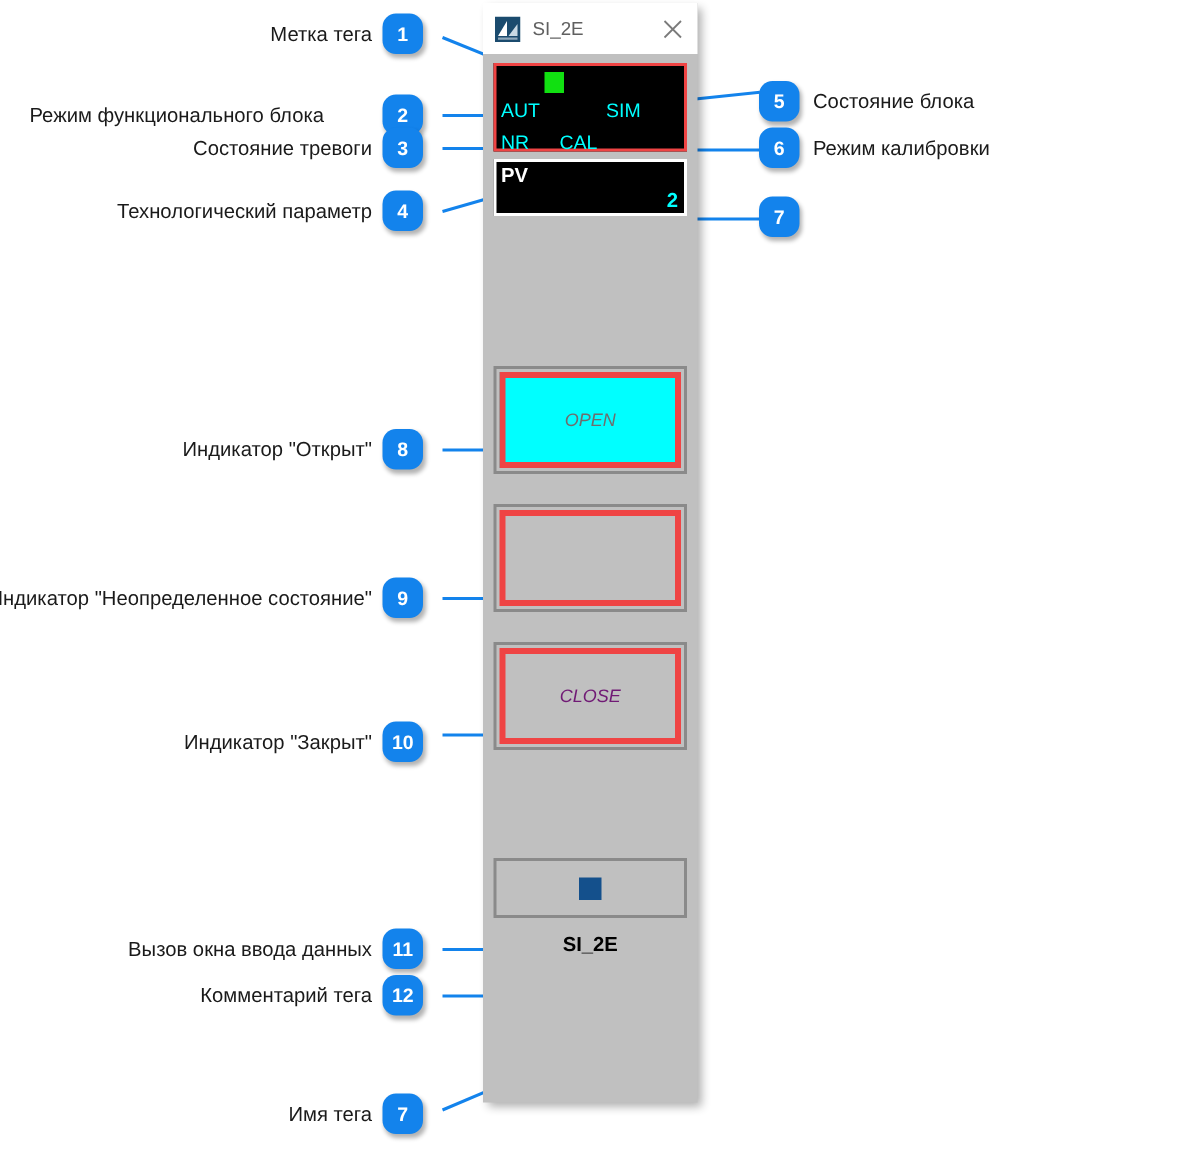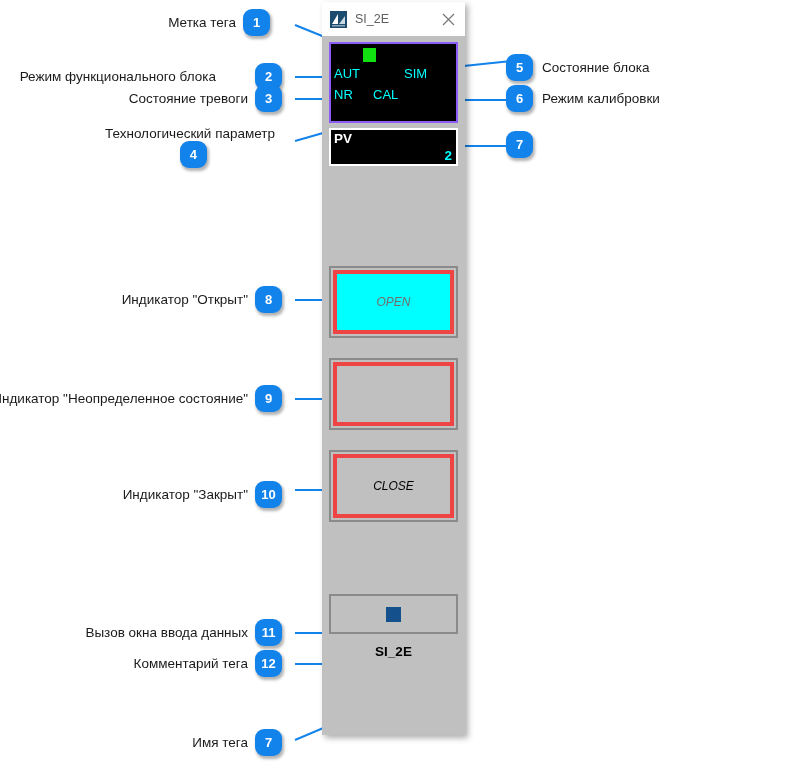--- a/index.html
+++ b/index.html
@@ -105,22 +105,22 @@
     padding: 6px 7px 0 7px;
     box-sizing: border-box;
     height: calc(100% - 34px);
     display: flex;
     flex-direction: column;
   }
 
   
   .status-panel {
     background: #000000;
-    border: 2px solid #8b5cf6;
-    height: 81px;
+    border: 2px solid #ef4444;
+    height: 59px;
     position: relative;
     box-sizing: border-box;
   }
   .alarm-led {
     position: absolute;
     left: 32px;
     top: 4px;
     width: 13px;
     height: 14px;
     background: #11e011;
@@ -182,21 +182,21 @@
     box-sizing: border-box;
     display: flex;
     align-items: center;
     justify-content: center;
     font-size: 12px;
     line-height: 1;
     font-style: italic;
   }
   .ind-open  .inner { background: #00ffff; color: #6e6e6e; }
   .ind-undef .inner { background: #c0c0c0; color: #c0c0c0; }
-  .ind-close .inner { background: #c0c0c0; color: #000000; }
+  .ind-close .inner { background: #c0c0c0; color: #701a75; }
 
   .gap-b { height: 20px; }
   .gap-c { height: 72px; }
 
   
   .data-entry {
     border: 2px solid #8a8a8a;
     height: 40px;
     display: flex;
     align-items: center;
@@ -241,36 +241,36 @@
 <div class="leader" style="left:435px; top:68px;  width:72px;  transform:rotate(-6deg);"></div>
 <div class="leader" style="left:393px; top:99px;  width:114px;"></div>
 <div class="leader" style="left:455px; top:145px; width:52px;"></div>
 <div class="leader" style="left:295px; top:299px; width:63px;"></div>
 <div class="leader" style="left:295px; top:398px; width:63px;"></div>
 <div class="leader" style="left:295px; top:489px; width:63px;"></div>
 <div class="leader" style="left:295px; top:632px; width:50px;"></div>
 <div class="leader" style="left:295px; top:663px; width:35px;"></div>
 <div class="leader" style="left:295px; top:739px; width:118px; transform:rotate(-23deg);"></div>
 
-<div class="callout left" style="right:515px; top:9px;justify-content:center;">
+<div class="callout left" style="right:503px; top:9px;justify-content:center;">
   <span class="callout-text">Метка тега</span>
   <span class="badge">1</span>
 </div>
 
 <div class="callout left" style="right:503px; top:63px;gap:32px;">
   <span class="callout-text">Режим функционального блока</span>
   <span class="badge">2</span>
 </div>
 
 <div class="callout left" style="right:503px; top:85px;">
   <span class="callout-text">Состояние тревоги</span>
   <span class="badge">3</span>
 </div>
 
-<div class="callout left" style="right:503px; top:127px;flex-direction:column;">
+<div class="callout left" style="right:503px; top:127px;">
   <span class="callout-text">Технологический параметр</span>
   <span class="badge">4</span>
 </div>
 
 <div class="callout right" style="left:506px; top:54px;">
   <span class="badge">5</span>
   <span class="callout-text">Состояние блока</span>
 </div>
 
 <div class="callout right" style="left:506px; top:85px;">

